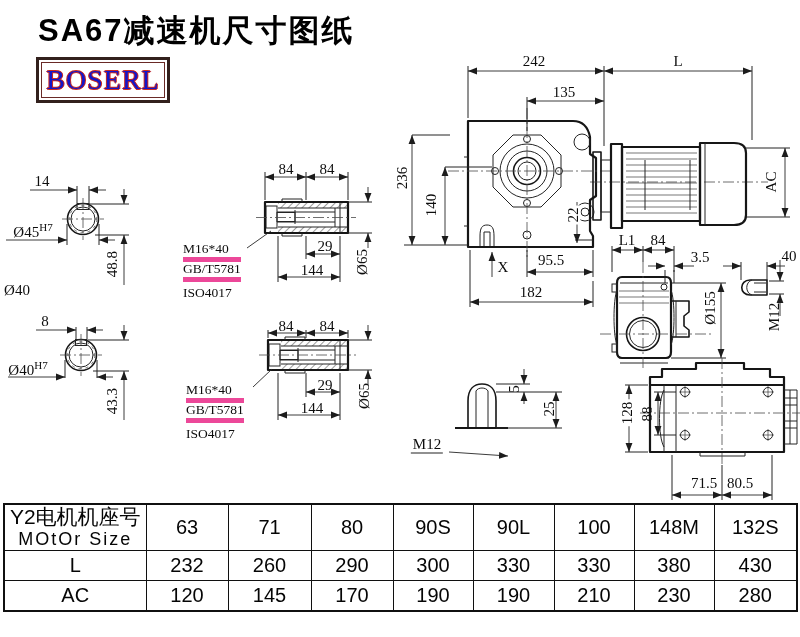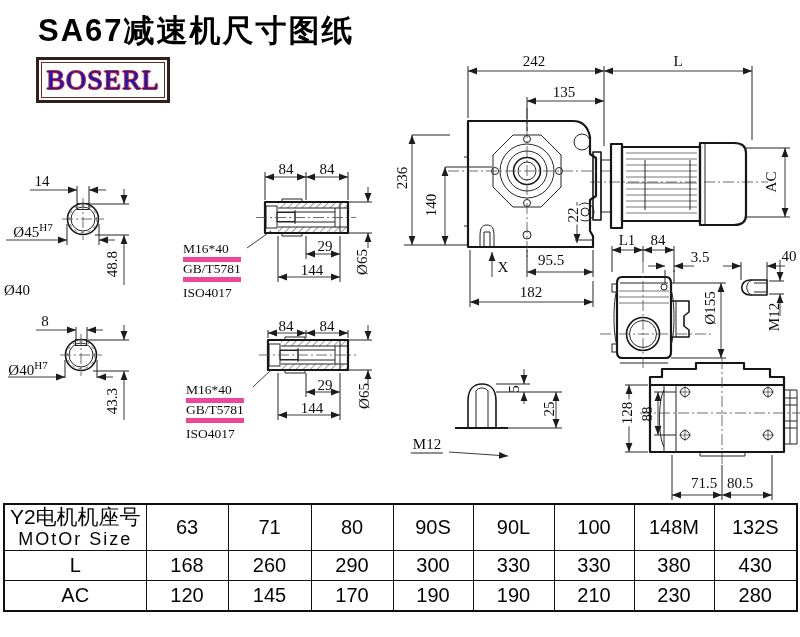--- a/index.html
+++ b/index.html
@@ -326,21 +326,21 @@
     <td>71</td>
     <td>80</td>
     <td>90S</td>
     <td>90L</td>
     <td>100</td>
     <td>148M</td>
     <td>132S</td>
   </tr>
   <tr class="bd">
     <td>L</td>
-    <td>168</td>
+    <td>232</td>
     <td>260</td>
     <td>290</td>
     <td>300</td>
     <td>330</td>
     <td>330</td>
     <td>380</td>
     <td>430</td>
   </tr>
   <tr class="bd">
     <td>AC</td>

